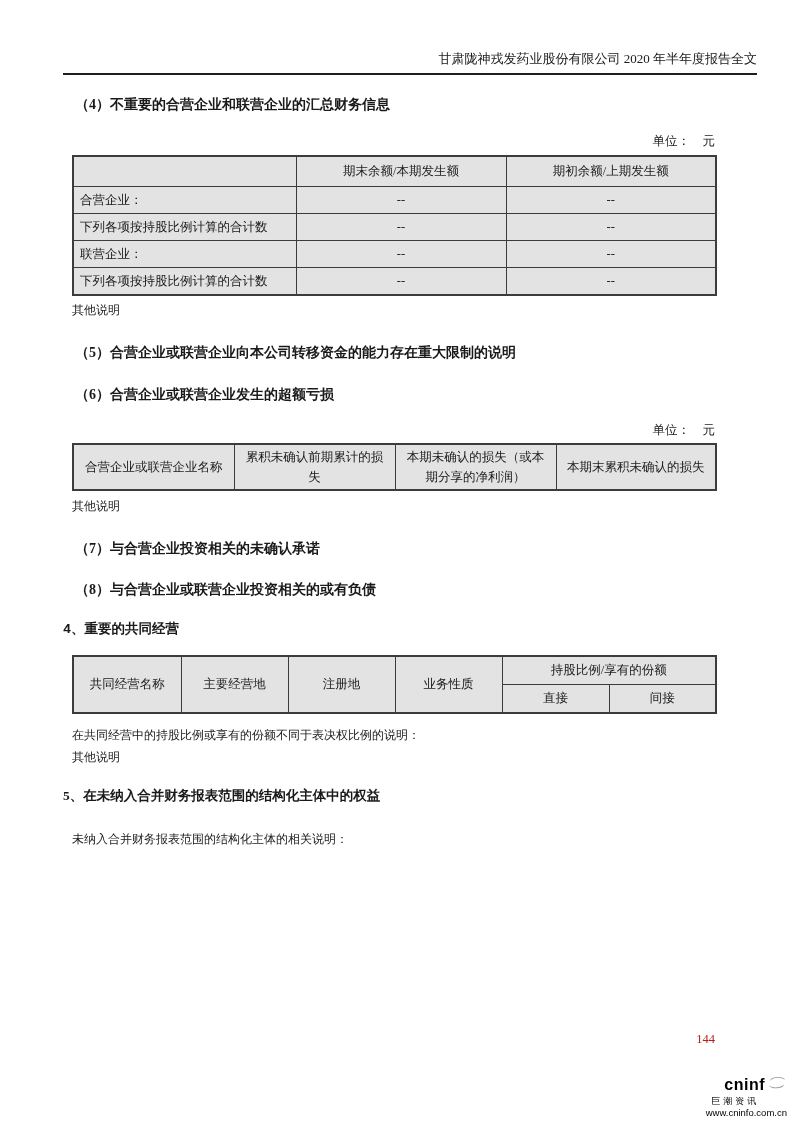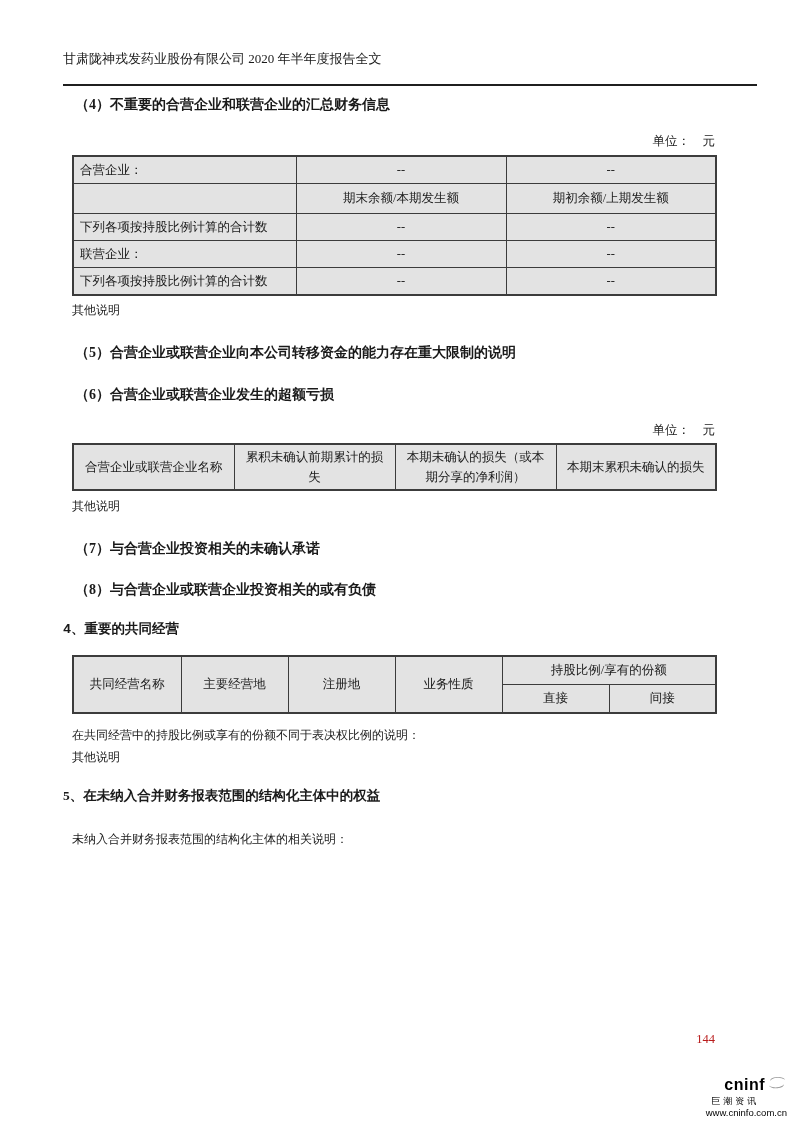--- a/index.html
+++ b/index.html
@@ -6,23 +6,23 @@
   .page {
     position:relative;
     width:793px; height:1122px;
     background:#ffffff;
     font-family:"Liberation Serif","DejaVu Serif",serif;
     color:#1a1a1a;
     overflow:hidden;
   }
   .header {
     position:absolute; left:63px; top:50px; width:694px;
-    text-align:left;
+    text-align:right;
     font-size:13px; line-height:18px;
-    padding-bottom:16px;
+    padding-bottom:5px;
     border-bottom:2px solid #1f1f1f;
   }
   .content { position:absolute; left:63px; top:76px; width:652px; }
 
   .h2 { font-size:14px; font-weight:bold; margin:0 0 0 12px; line-height:18px; }
   .h1 { font-size:13.5px; font-weight:bold; margin:0; line-height:18px; }
   .mt-20 { margin-top:20px; }
   .mt-19 { margin-top:19px; }
   .mt-26 { margin-top:26px; }
   .mt-24 { margin-top:24px; }
@@ -93,28 +93,28 @@
     <div class="unit mt-19">单位：　元</div>
 
     <table class="rpt t1 mt-6">
       <colgroup>
           <col style="width:223px">
           <col style="width:210px">
           <col style="width:210px">
         </colgroup>
       <tbody>
           <tr>
-        <td class="lbl">合营企业：</td>
-        <td>--</td>
-        <td>--</td>
-      </tr>
-      <tr>
         <th></th>
         <th>期末余额/本期发生额</th>
         <th>期初余额/上期发生额</th>
+      </tr>
+      <tr>
+        <td class="lbl">合营企业：</td>
+        <td>--</td>
+        <td>--</td>
       </tr>
       <tr>
         <td class="lbl">下列各项按持股比例计算的合计数</td>
         <td>--</td>
         <td>--</td>
       </tr>
       <tr>
         <td class="lbl">联营企业：</td>
         <td>--</td>
         <td>--</td>

